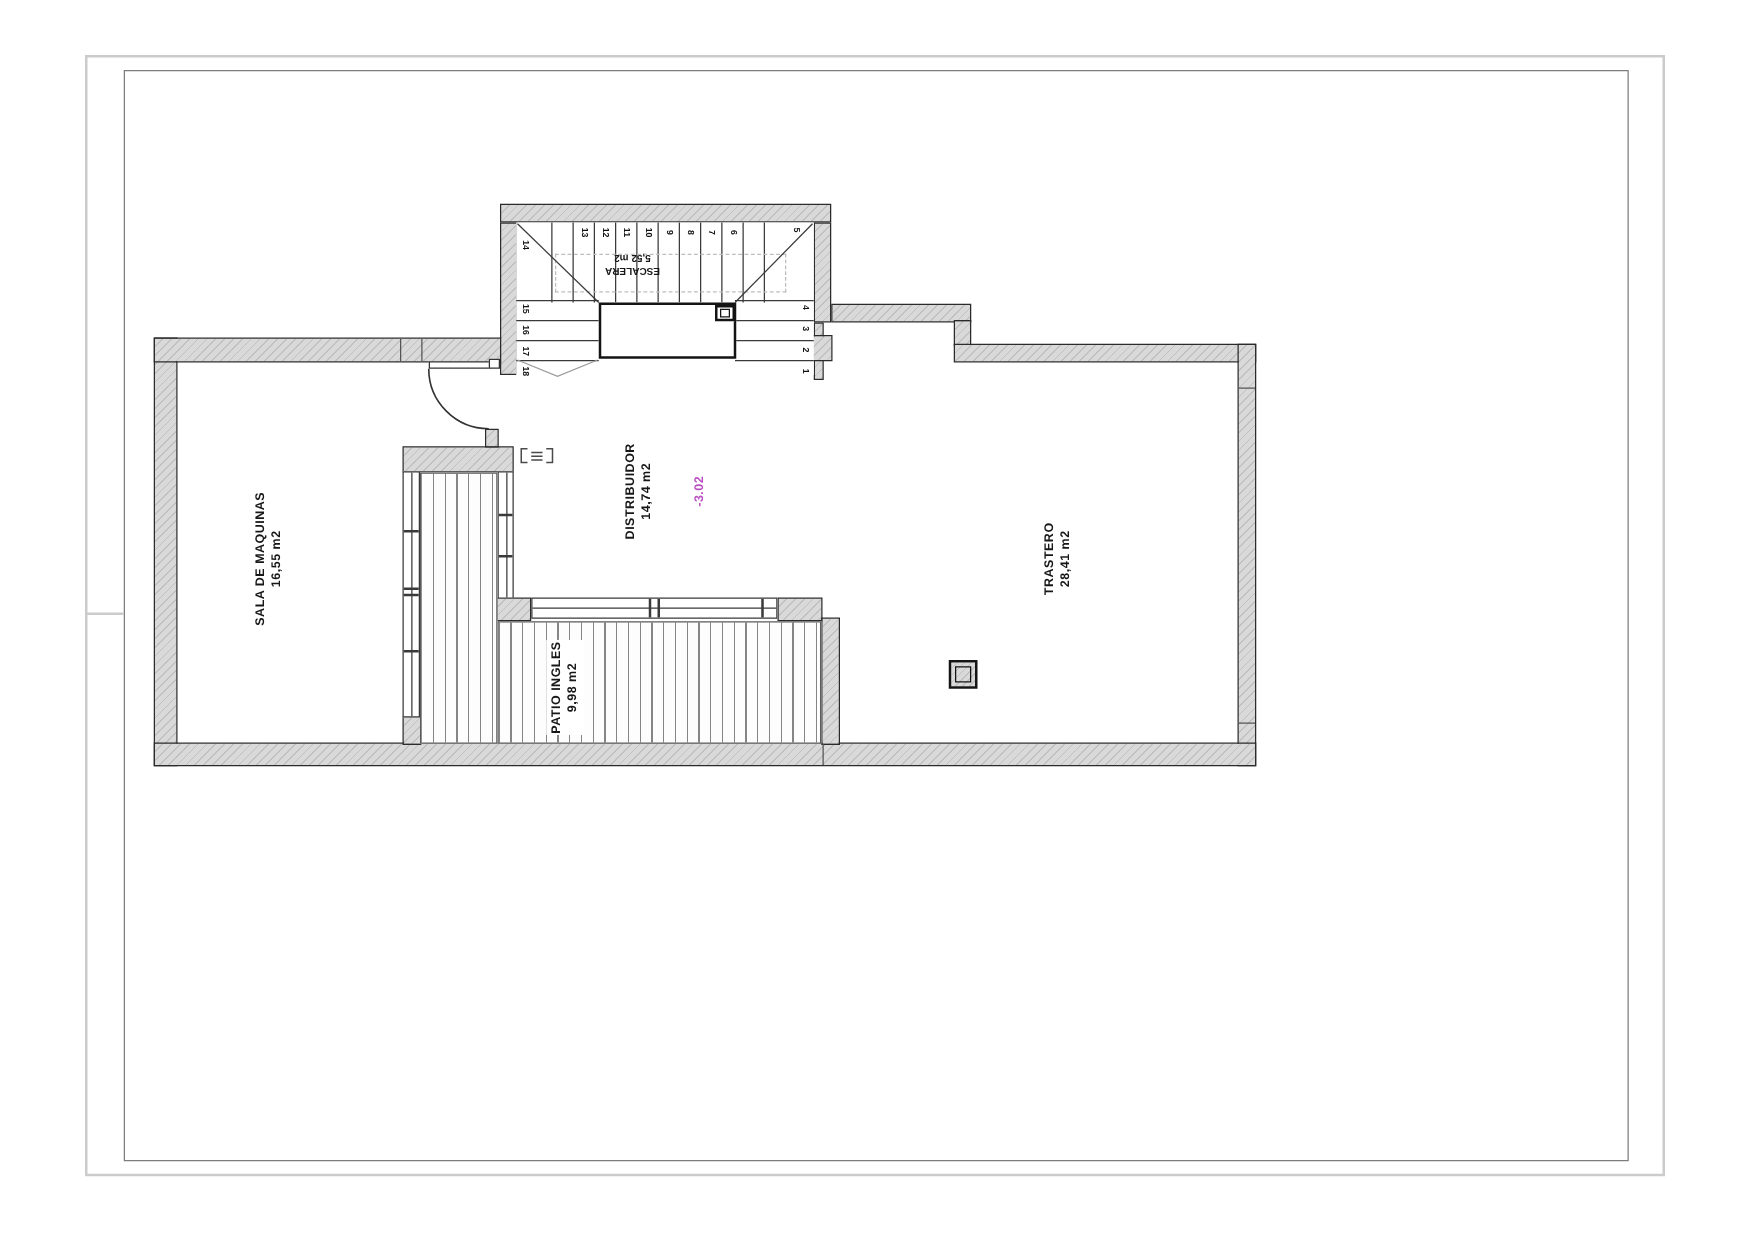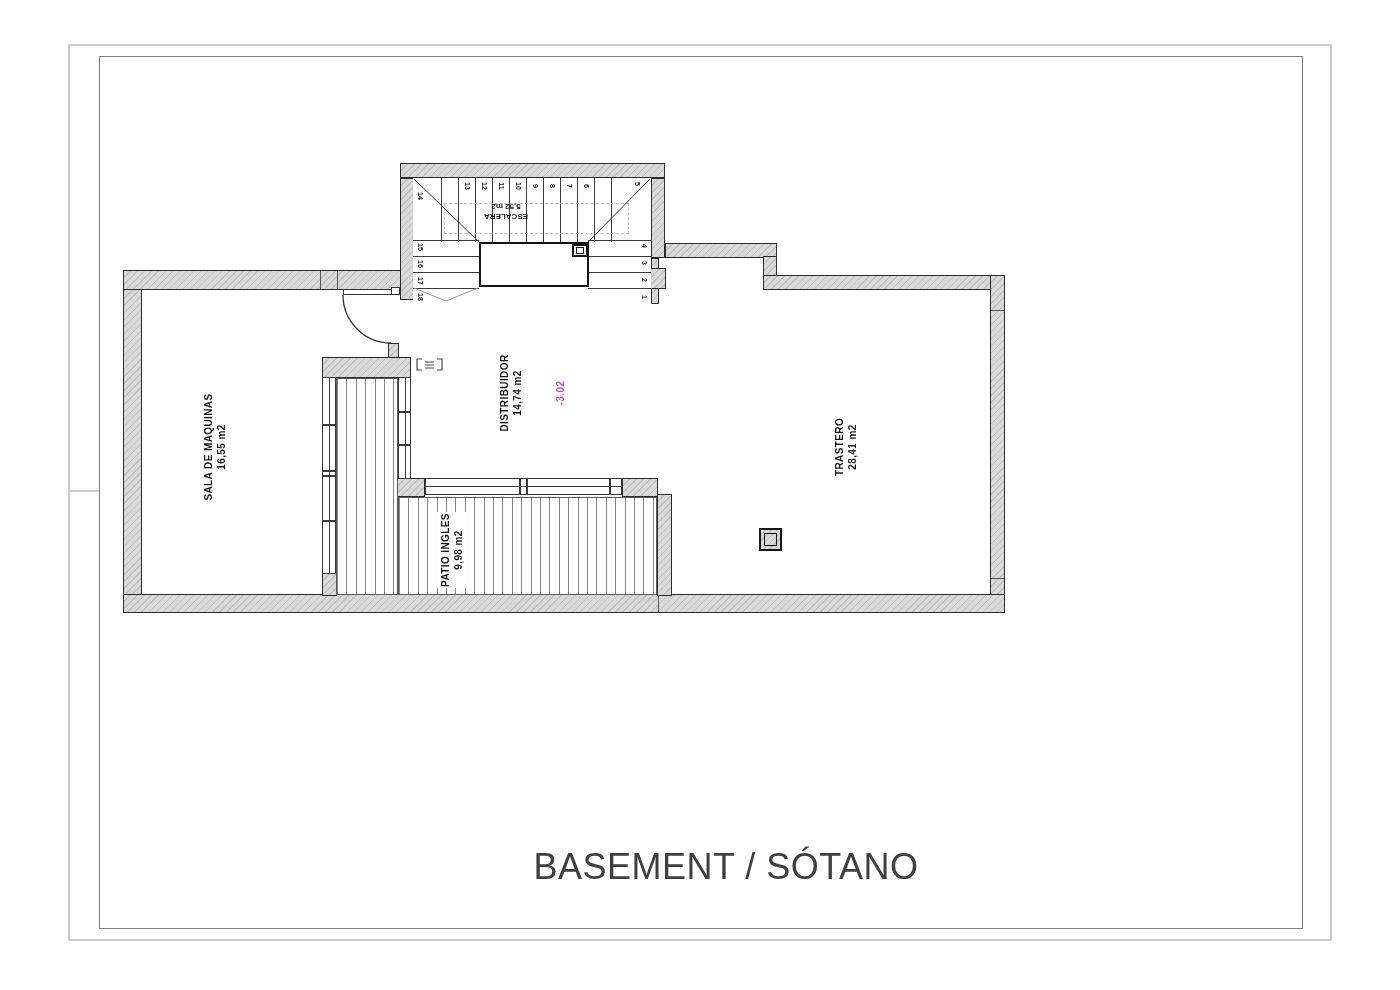--- a/index.html
+++ b/index.html
@@ -160,15 +160,14 @@
   </div>
   <div class="rlabel" style="left:452px;top:550px;background:#fff;padding:2px 1px;">
     <div>PATIO INGLES</div>
     <div>9,98 m2</div>
   </div>
   <div id="escalera-label">
     <div>ESCALERA</div>
     <div>5,52 m2</div>
   </div>
 
-  <div id="title">BASEMENT / SÓTANO</div>
 
 </div>
 
 </body></html>

